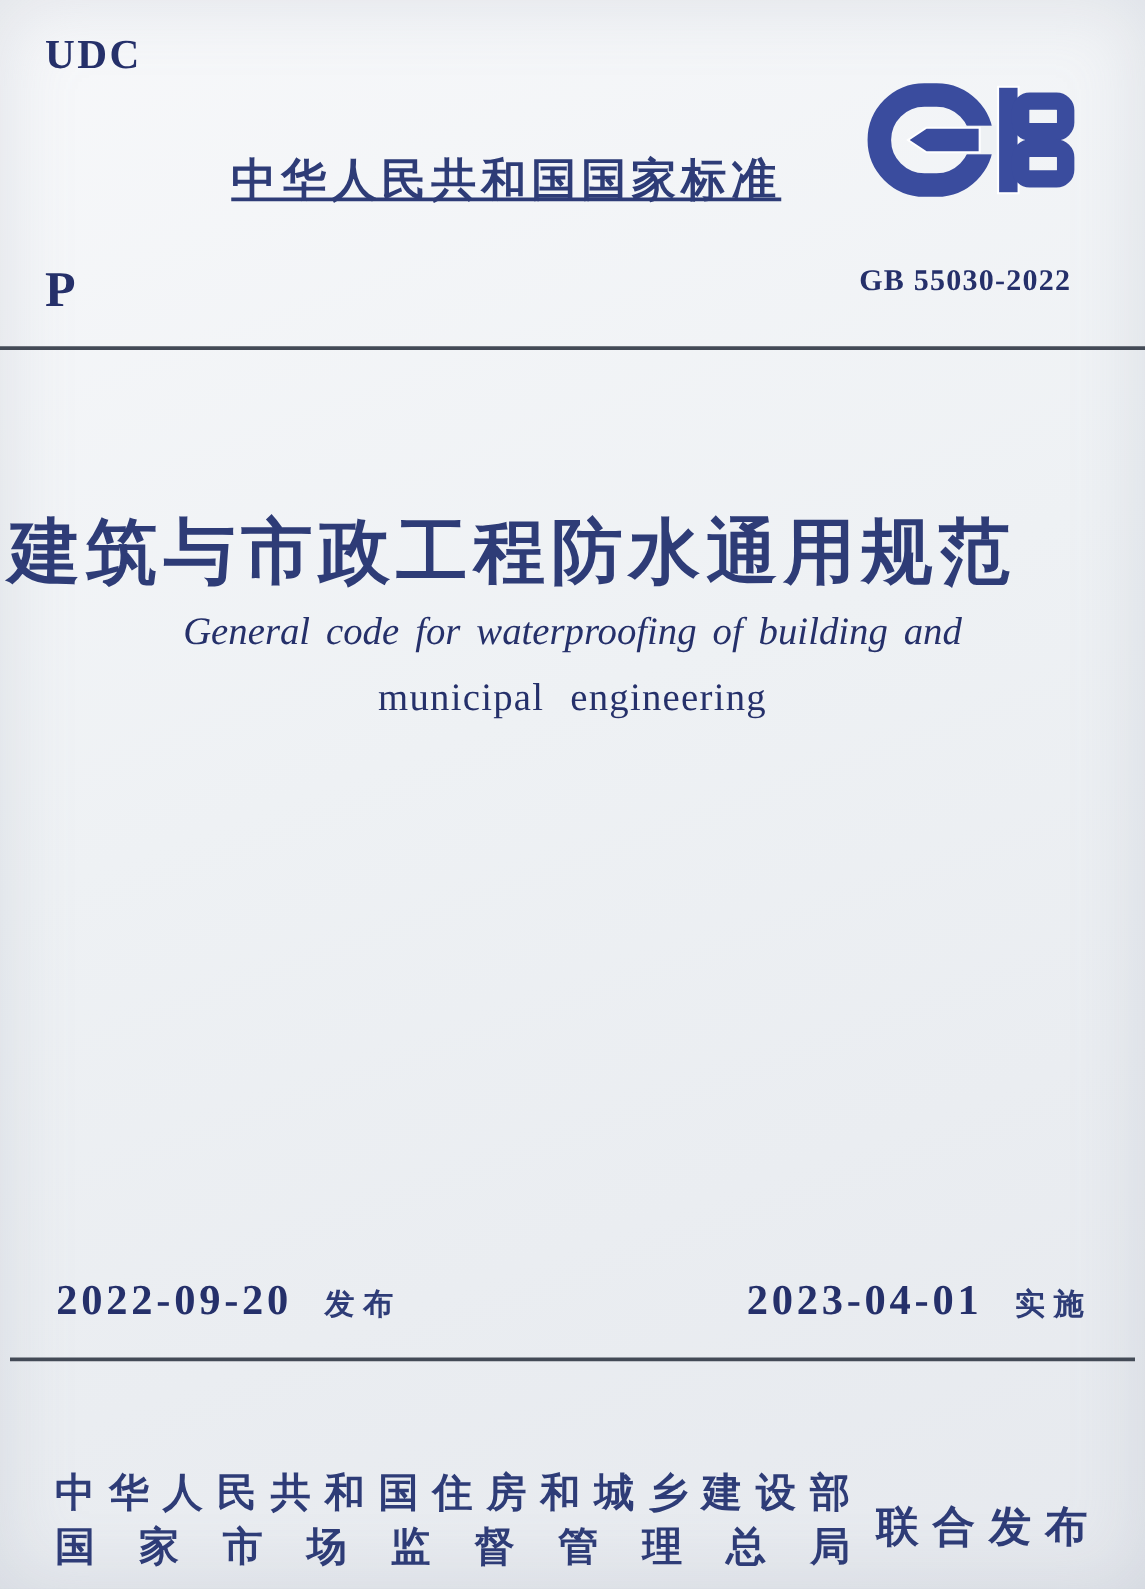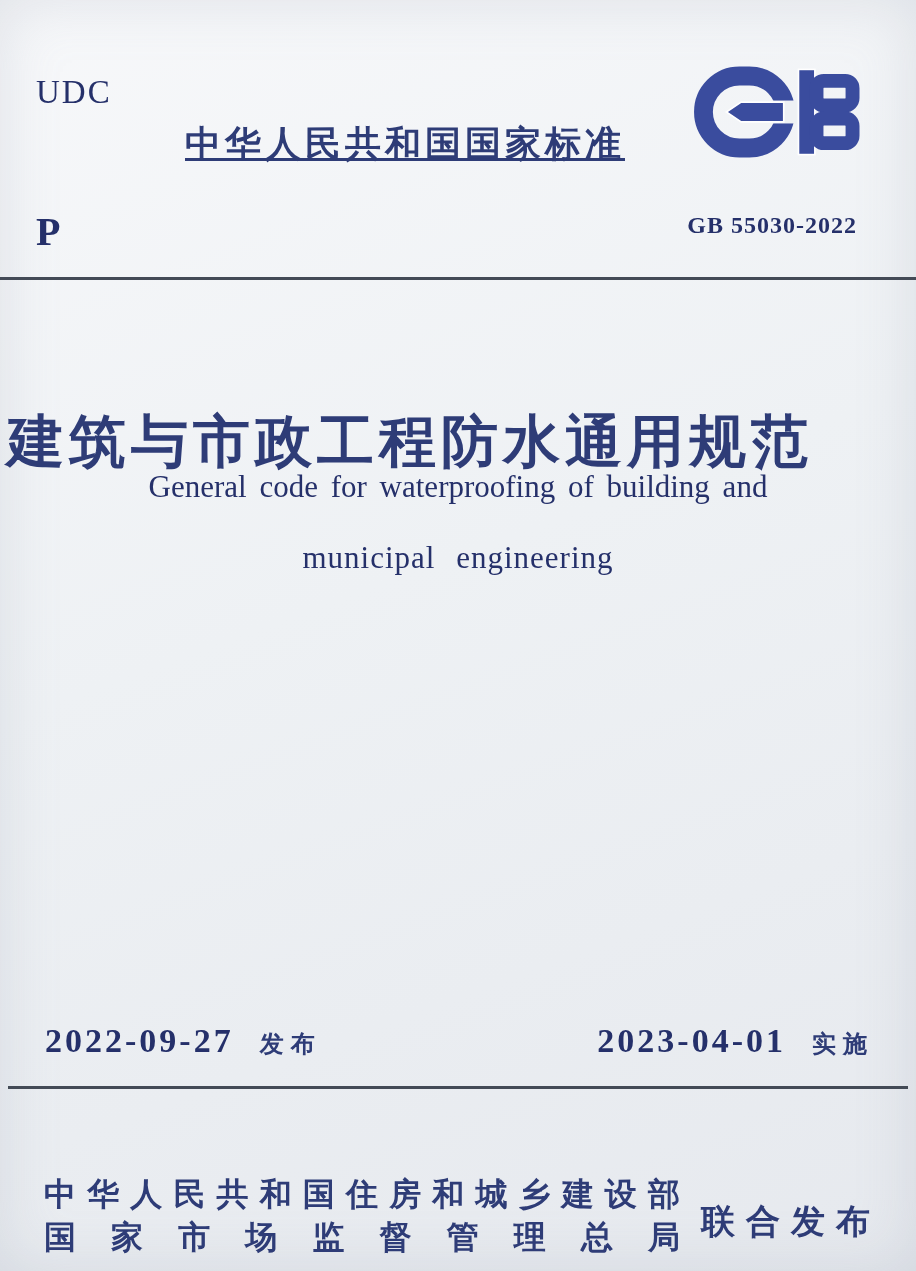--- a/index.html
+++ b/index.html
@@ -21,23 +21,22 @@
     position:relative;
     width:916px;height:1271px;
     background:linear-gradient(160deg,#f7f8fa 0%,var(--background) 45%,#e6e9ee 100%);
     box-shadow:inset 0 0 60px rgba(140,150,170,.22);
     overflow:hidden;
   }
 
   .udc{
     position:absolute;left:36px;top:26px;
     font-family:"Liberation Serif",serif;
-    font-weight:normal;font-size:33px;letter-spacing:2px;
-    color:var(--ink-dark);
-    margin-top:48px;
+    font-weight:bold;font-size:33px;letter-spacing:2px;
+    color:var(--ink-dark);
   }
   .header-title{
     position:absolute;left:185px;top:120px;
     font-size:36px;font-weight:bold;letter-spacing:4px;
     color:var(--ink);
     white-space:nowrap;
     text-decoration:underline;
   }
   .gb-logo{
     position:absolute;left:692px;top:64px;
@@ -70,21 +69,21 @@
     white-space:nowrap;
   }
   .title-en{
     position:absolute;left:0;width:916px;
     text-align:center;
     font-family:"Liberation Serif","DejaVu Serif",serif;
     font-size:31px;font-weight:500;
     color:var(--ink-dark);
     white-space:nowrap;
   }
-  .title-en.line1{top:469px;word-spacing:5px;}
+  .title-en.line1{top:487px;word-spacing:5px;font-style:italic;}
   .title-en.line2{top:540px;word-spacing:12px;letter-spacing:1px;}
 
   .dates-row{
     position:absolute;left:45px;right:42px;top:1022px;
     display:flex;justify-content:space-between;align-items:baseline;
   }
   .date-group{display:flex;align-items:baseline;white-space:nowrap;}
   .date-num{
     font-family:"Liberation Serif",serif;
     font-weight:bold;font-size:34px;letter-spacing:3px;
@@ -152,21 +151,21 @@
 
   <div class="rule-top"></div>
 
   <div class="title-cn">建筑与市政工程防水通用规范</div>
 
   <div class="title-en line1">General code for waterproofing of building and</div>
   <div class="title-en line2">municipal engineering</div>
 
   <div class="dates-row">
     <div class="date-group">
-      <span class="date-num">2022-09-27</span>
+      <span class="date-num">2022-09-20</span>
       <span class="date-label">发布</span>
     </div>
     <div class="date-group">
       <span class="date-num">2023-04-01</span>
       <span class="date-label">实施</span>
     </div>
   </div>
 
   <div class="rule-bottom"></div>
 

